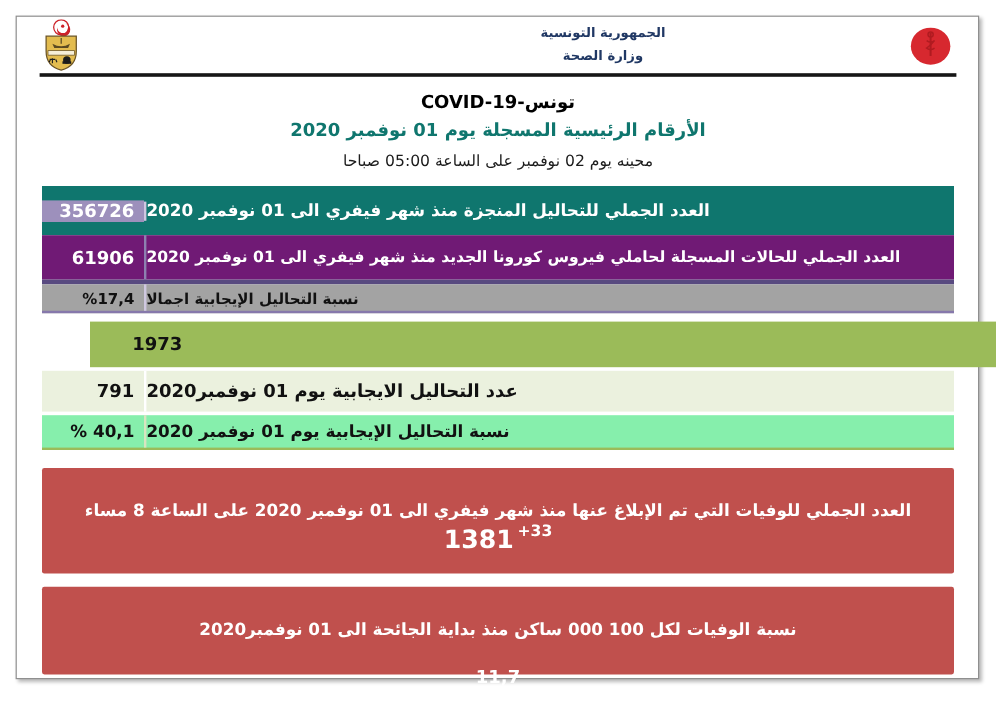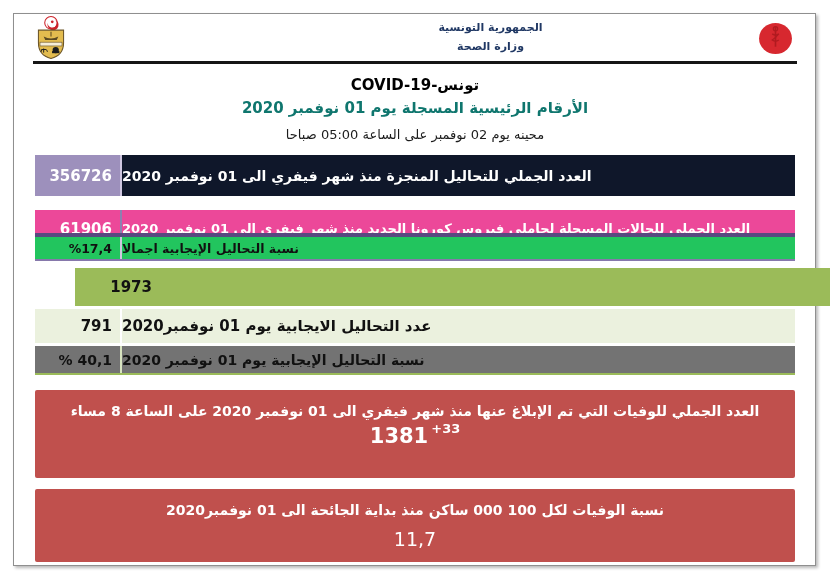--- a/index.html
+++ b/index.html
@@ -7,69 +7,69 @@
     position:relative;width:830px;height:587px;background:#ffffff;
     font-family:"DejaVu Sans",sans-serif;overflow:hidden;
   }
   .page-border{
     position:absolute;left:13px;top:13px;width:801px;height:551px;
     border:1px solid #8f8f8f;box-shadow:2px 2px 3px rgba(0,0,0,.28);
     background:transparent;pointer-events:none;
   }
   
   .coa{position:absolute;left:35px;top:16px;}
-  .gov{position:absolute;left:368px;top:22px;width:245px;text-align:center;
+  .gov{position:absolute;left:380px;top:22px;width:245px;text-align:center;
        color:#203864;font-weight:bold;font-size:11px;line-height:1;}
   .gov .l2{margin-top:8px;}
   .moh{position:absolute;left:757px;top:21px;}
   .rule{position:absolute;left:33px;top:61px;width:764px;height:3px;background:#161616;}
   
   .title1{position:absolute;left:33px;top:76px;width:764px;text-align:center;
           font-size:15px;font-weight:bold;color:#000000;}
   .title2{position:absolute;left:33px;top:99px;width:764px;text-align:center;
           font-size:15px;font-weight:bold;color:#0f766e;}
   .updated{position:absolute;left:33px;top:127px;width:764px;text-align:center;
           font-size:13px;color:#1c1c1c;}
   
   .row{position:absolute;left:35px;width:760px;display:flex;box-sizing:border-box;}
   .row .val{width:85px;flex:0 0 85px;display:flex;align-items:center;justify-content:flex-end;
             padding-right:8px;box-sizing:border-box;font-weight:bold;}
   .row .lbl{flex:1;display:flex;align-items:center;justify-content:flex-end;
             padding-right:10px;box-sizing:border-box;font-weight:bold;
             white-space:nowrap;overflow:hidden;}
   
-  .prow1{top:155px;height:41px;background:#0f172a;}
+  .prow1{top:155px;height:41px;background:#0f766e;align-items:center;}
   .prow1 .val{background:#9D90BC;color:#fff;font-size:15px;}
   .prow1 .lbl{color:#fff;font-size:14px;border-left:2px solid #cfc6e0;}
-  .prow2{top:210px;height:37px;background:#ec4899;}
+  .prow2{top:196px;height:37px;background:#701a75;}
   .prow2 .val{color:#fff;font-size:15px;}
   .prow2 .lbl{color:#fff;font-size:13px;border-left:2px solid #8d80b0;}
   .psep{position:absolute;left:35px;top:233px;width:760px;height:4px;background:#584A80;}
-  .prow3{top:237px;height:24px;background:#22c55e;border-bottom:2px solid #8678ab;}
+  .prow3{top:237px;height:24px;background:#a3a3a3;border-bottom:2px solid #8678ab;}
   .prow3 .val{color:#111;font-size:12.5px;}
   .prow3 .lbl{color:#111;font-size:12.5px;border-left:2px solid #cfc8e0;}
   
   .grow1{top:268px;height:38px;background:#9BBB59;margin-left:40px;}
   .grow1 .val{color:#111;font-size:15px;}
   .grow1 .lbl{color:#111;font-size:15px;border-left:2px solid #f3f7ea;}
   .grow2{top:309px;height:34px;background:#EBF1DE;}
   .grow2 .val{color:#111;font-size:15px;border-radius:10px;}
   .grow2 .lbl{color:#111;font-size:15px;border-left:2px solid #ffffff;}
-  .grow3{top:346px;height:29px;background:#737373;border-bottom:2px solid #9BBB59;}
+  .grow3{top:346px;height:29px;background:#86efac;border-bottom:2px solid #9BBB59;}
   .grow3 .val{color:#111;font-size:14px;}
   .grow3 .lbl{color:#111;font-size:14px;border-left:2px solid #d8e4c0;}
   
   .redblock{position:absolute;left:35px;width:760px;background:#C0504D;color:#fff;
             text-align:center;border-radius:2px;box-sizing:border-box;}
   .red1{top:390px;height:88px;}
   .red2{top:489px;height:73px;}
-  .red-title{margin-top:13px;font-size:14px;font-weight:bold;white-space:nowrap;}
+  .red-title{margin-top:28px;font-size:14px;font-weight:bold;white-space:nowrap;}
   .deaths-line{margin-top:4px;font-size:21px;font-weight:bold;direction:ltr;}
   .deaths-line sup{font-size:13px;position:relative;top:-2px;margin-left:3px;font-weight:bold;}
-  .rate-value{margin-top:10px;font-size:19px;font-weight:normal;direction:ltr;}
+  .rate-value{margin-top:22px;font-size:15px;font-weight:bold;direction:ltr;}
 </style>
 </head>
 <body>
 
 <div class="canvas">
 
   <div class="page-border"></div>
 
   <div class="coa">
     <svg width="32" height="44" viewBox="0 0 30 42" xmlns="http://www.w3.org/2000/svg">

